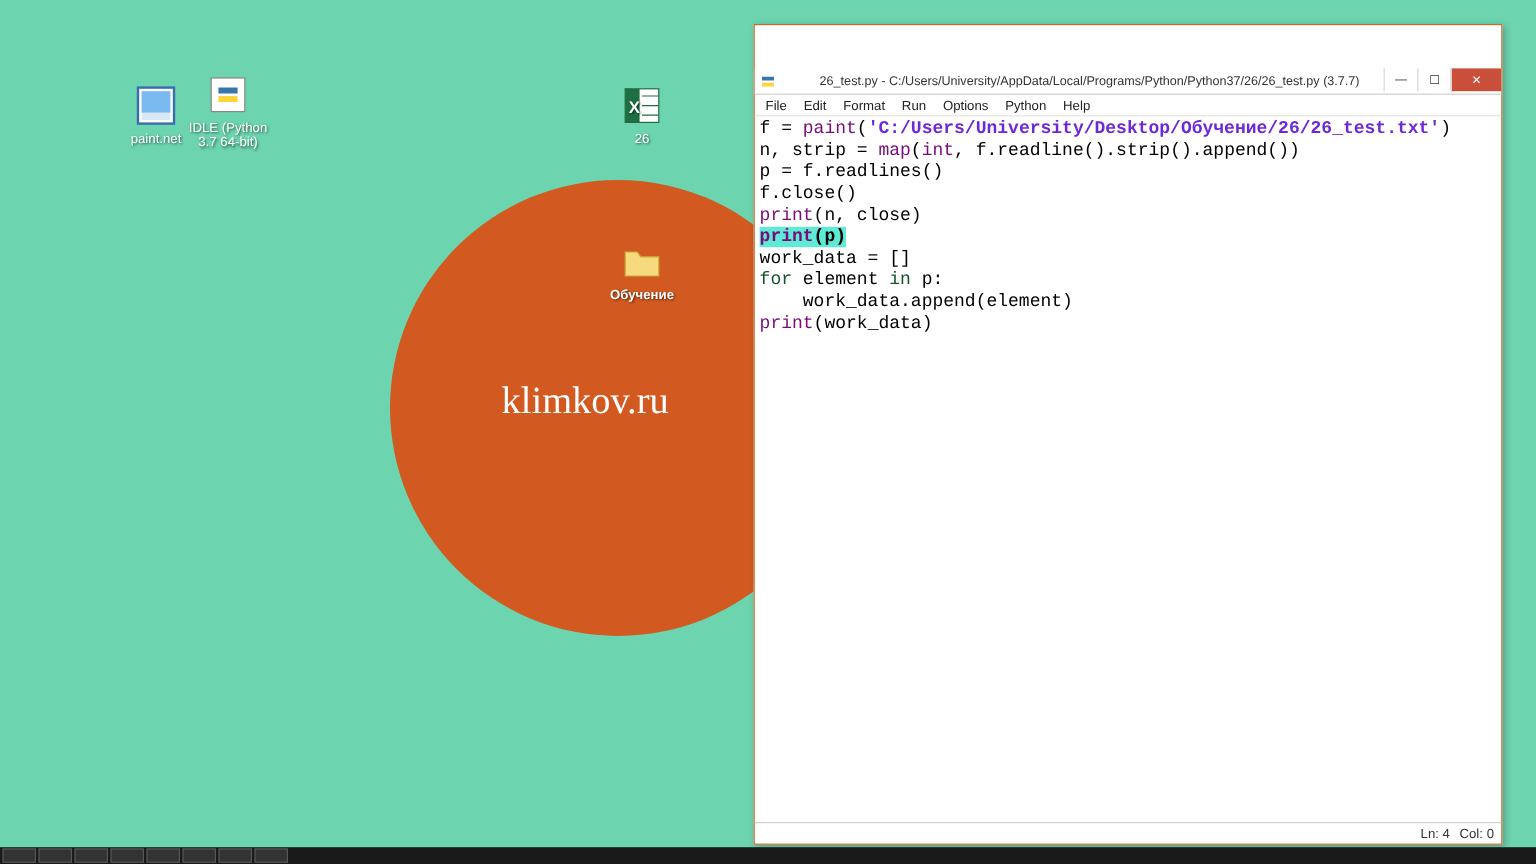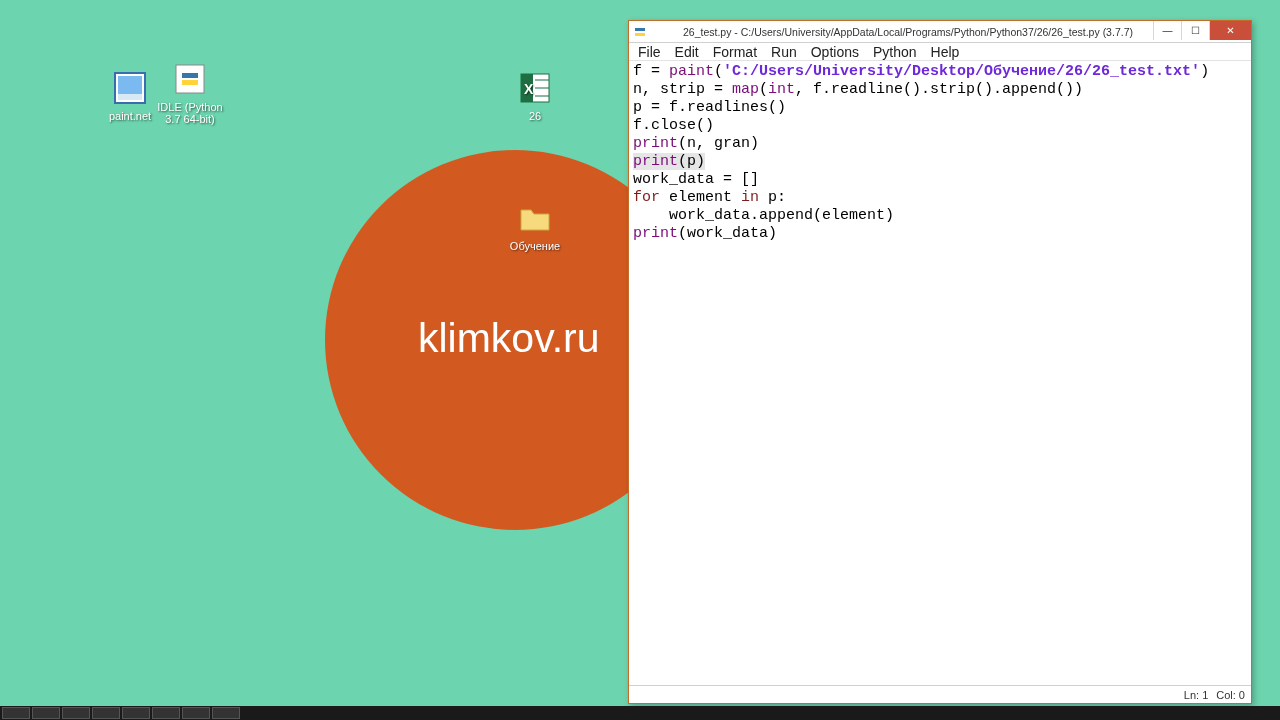--- a/index.html
+++ b/index.html
@@ -12,37 +12,37 @@
     border-radius: 50%; background: #d25a21;
     left: 325px; top: 150px;
   }
   .wp-circle-side {
     position: absolute; width: 240px; height: 240px;
     border-radius: 50%; background: #e58f65;
     left: 600px; top: 220px; opacity: 0.9;
   }
   .wp-text {
     position: absolute; left: 418px; top: 315px;
-    color: #fff; font-size: 41px; font-weight: 400;
-    font-family: Liberation Sans, sans-serif;
+    color: #fff; font-size: 32px; font-weight: 400;
+    font-family: Liberation Serif, serif;
   }
 
   
   .desktop-icon {
     position: absolute; width: 70px; text-align: center;
     color: #fff; font-size: 11px; text-shadow: 1px 1px 2px rgba(0,0,0,0.6);
     cursor: pointer;
   }
   .desktop-icon .icon-img {
     width: 36px; height: 36px; margin: 0 auto 4px auto;
   }
   .icon-paintnet { left: 95px; top: 70px; }
   .icon-idle { left: 155px; top: 61px; }
   .icon-excel { left: 500px; top: 70px; }
-  .icon-folder { left: 500px; top: 200px; }
+  .icon-folder { left: 500px; top: 200px; font-weight: bold; }
 
   
   .taskbar {
     position: absolute; bottom: 0; left: 0; right: 0; height: 14px;
     background: #1a1a1a; display: flex; align-items: center;
   }
   .taskbar-item {
     width: 28px; height: 12px; margin-left: 2px;
     background: #333; border: 1px solid #555;
   }
@@ -54,55 +54,56 @@
     width: 624px; height: 684px;
     background: #fff;
     border: 1px solid #c76b2a;
     box-shadow: 2px 2px 6px rgba(0,0,0,0.25);
     display: flex; flex-direction: column;
   }
   .titlebar {
     height: 22px; background: #fff; border-bottom: 1px solid #d0d0d0;
     display: flex; align-items: center; font-size: 11px; color: #333;
     position: relative;
+    margin-top: 36px;
   }
   .titlebar-icon {
     width: 14px; height: 14px; margin: 0 4px;
   }
   .titlebar-text {
     flex: 1; text-align: center; overflow: hidden; white-space: nowrap;
     text-overflow: ellipsis; padding: 0 90px 0 4px; font-size: 10.5px;
   }
   .win-controls {
     position: absolute; right: 0; top: 0; display: flex; height: 19px;
   }
   .win-btn {
     width: 28px; height: 19px; display: flex; align-items: center;
     justify-content: center; font-size: 10px; color: #333;
     border-left: 1px solid #d8d8d8; cursor: pointer; background:#fff;
   }
   .win-btn.close { background: #c94f3b; color: #fff; width: 42px; }
 
   .menubar {
-    height: 18px; display: flex; align-items: flex-start;
-    font-size: 14px; color: #222; border-bottom: 1px solid #e3e3e3;
+    height: 18px; display: flex; align-items: flex-end;
+    font-size: 11px; color: #222; border-bottom: 1px solid #e3e3e3;
     padding-left: 2px;
   }
   .menu-item { padding: 1px 7px; cursor: pointer; }
 
   .editor {
     flex: 1; padding: 2px 4px; overflow: auto;
     font-family: "Courier New", monospace; font-size: 15px;
     line-height: 18px; white-space: pre; color: #000;
     cursor: text;
   }
   .kw-builtin { color: #7a0b7a; }
-  .kw-flow { color: #7f1d1d; }
+  .kw-flow { color: #14532d; }
   .kw-str { color: #6d28d9; font-weight: bold; }
-  .sel { background: #e5e5e5; color: #000; }
+  .sel { background: #5eead4; color: #000; font-weight: bold; }
 
   .statusbar {
     height: 18px; border-top: 1px solid #d0d0d0;
     font-size: 11px; color: #333;
     display: flex; justify-content: flex-end; align-items: center;
     padding-right: 6px; gap: 8px;
   }
 </style>
 </head>
 <body>
@@ -180,29 +181,29 @@
     <span class="menu-item">Run</span>
     <span class="menu-item">Options</span>
     <span class="menu-item">Python</span>
     <span class="menu-item">Help</span>
   </div>
 
   <div class="editor"><span>f = </span><span class="kw-builtin">paint</span><span>(</span><span class="kw-str">'C:/Users/University/Desktop/Обучение/26/26_test.txt'</span><span>)</span>
 <span>n, strip = </span><span class="kw-builtin">map</span><span>(</span><span class="kw-builtin">int</span><span>, f.readline().strip().append())</span>
 <span>p = f.readlines()</span>
 <span>f.close()</span>
-<span class="kw-builtin">print</span><span>(n, gran)</span>
+<span class="kw-builtin">print</span><span>(n, close)</span>
 <span class="sel"><span class="kw-builtin">print</span><span>(p)</span></span>
 <span>work_data = []</span>
 <span class="kw-flow">for</span><span> element </span><span class="kw-flow">in</span><span> p:</span>
 <span>    work_data.append(element)</span>
 <span class="kw-builtin">print</span><span>(work_data)</span></div>
 
   <div class="statusbar">
-    <span>Ln: 1</span>
+    <span>Ln: 4</span>
     <span>Col: 0</span>
   </div>
 </div>
 
 <div class="taskbar">
   <div class="taskbar-item"></div>
   <div class="taskbar-item"></div>
   <div class="taskbar-item"></div>
   <div class="taskbar-item"></div>
   <div class="taskbar-item"></div>

